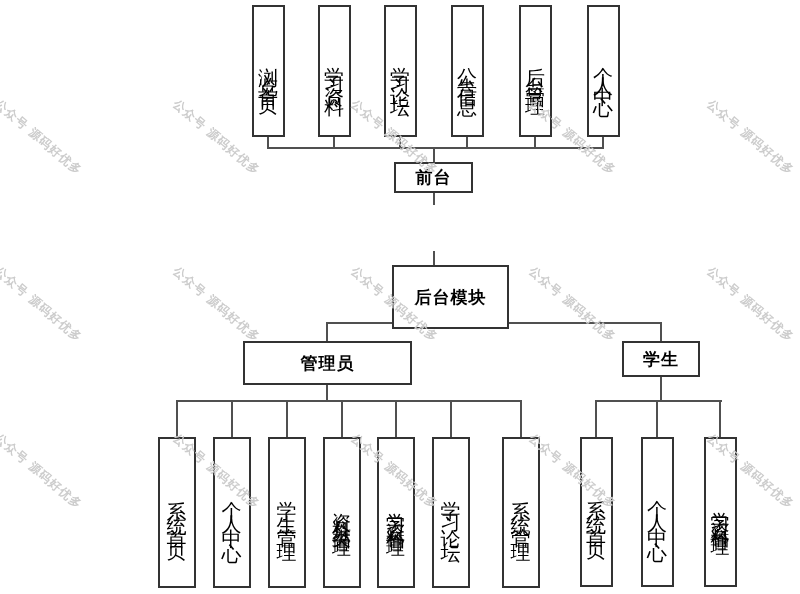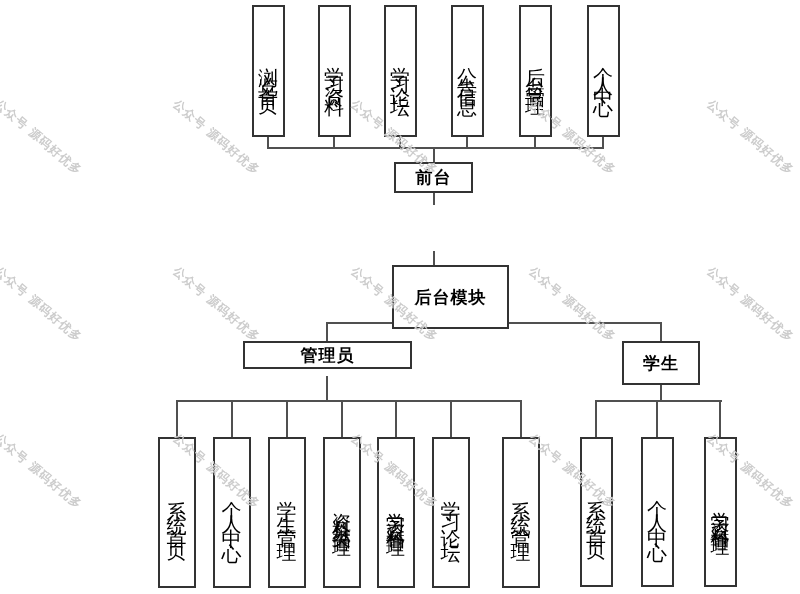--- a/index.html
+++ b/index.html
@@ -95,24 +95,24 @@
     <span class="vt v4t">个人中心</span>
   </div>
 
   <div class="box" style="left:394px;top:162px;width:79px;height:31px">
     <span class="ht f17">前台</span>
   </div>
   <div class="box" style="left:392px;top:265px;width:117px;height:64px">
     <span class="ht f17">后台模块</span>
   </div>
 
-  <div class="box" style="left:243px;top:341px;width:169px;height:28px">
+  <div class="box" style="left:243px;top:341px;width:169px;height:44px">
     <span class="ht f17">管理员</span>
   </div>
-  <div class="box" style="left:622px;top:341px;width:78px;height:44px">
+  <div class="box" style="left:622px;top:341px;width:78px;height:36px">
     <span class="ht f17">学生</span>
   </div>
 
   <div class="box" style="left:158px;top:437px;width:38px;height:151px">
     <span class="vt v4">系统首页</span>
   </div>
   <div class="box" style="left:213px;top:437px;width:38px;height:151px">
     <span class="vt v4">个人中心</span>
   </div>
   <div class="box" style="left:268px;top:437px;width:38px;height:151px">

